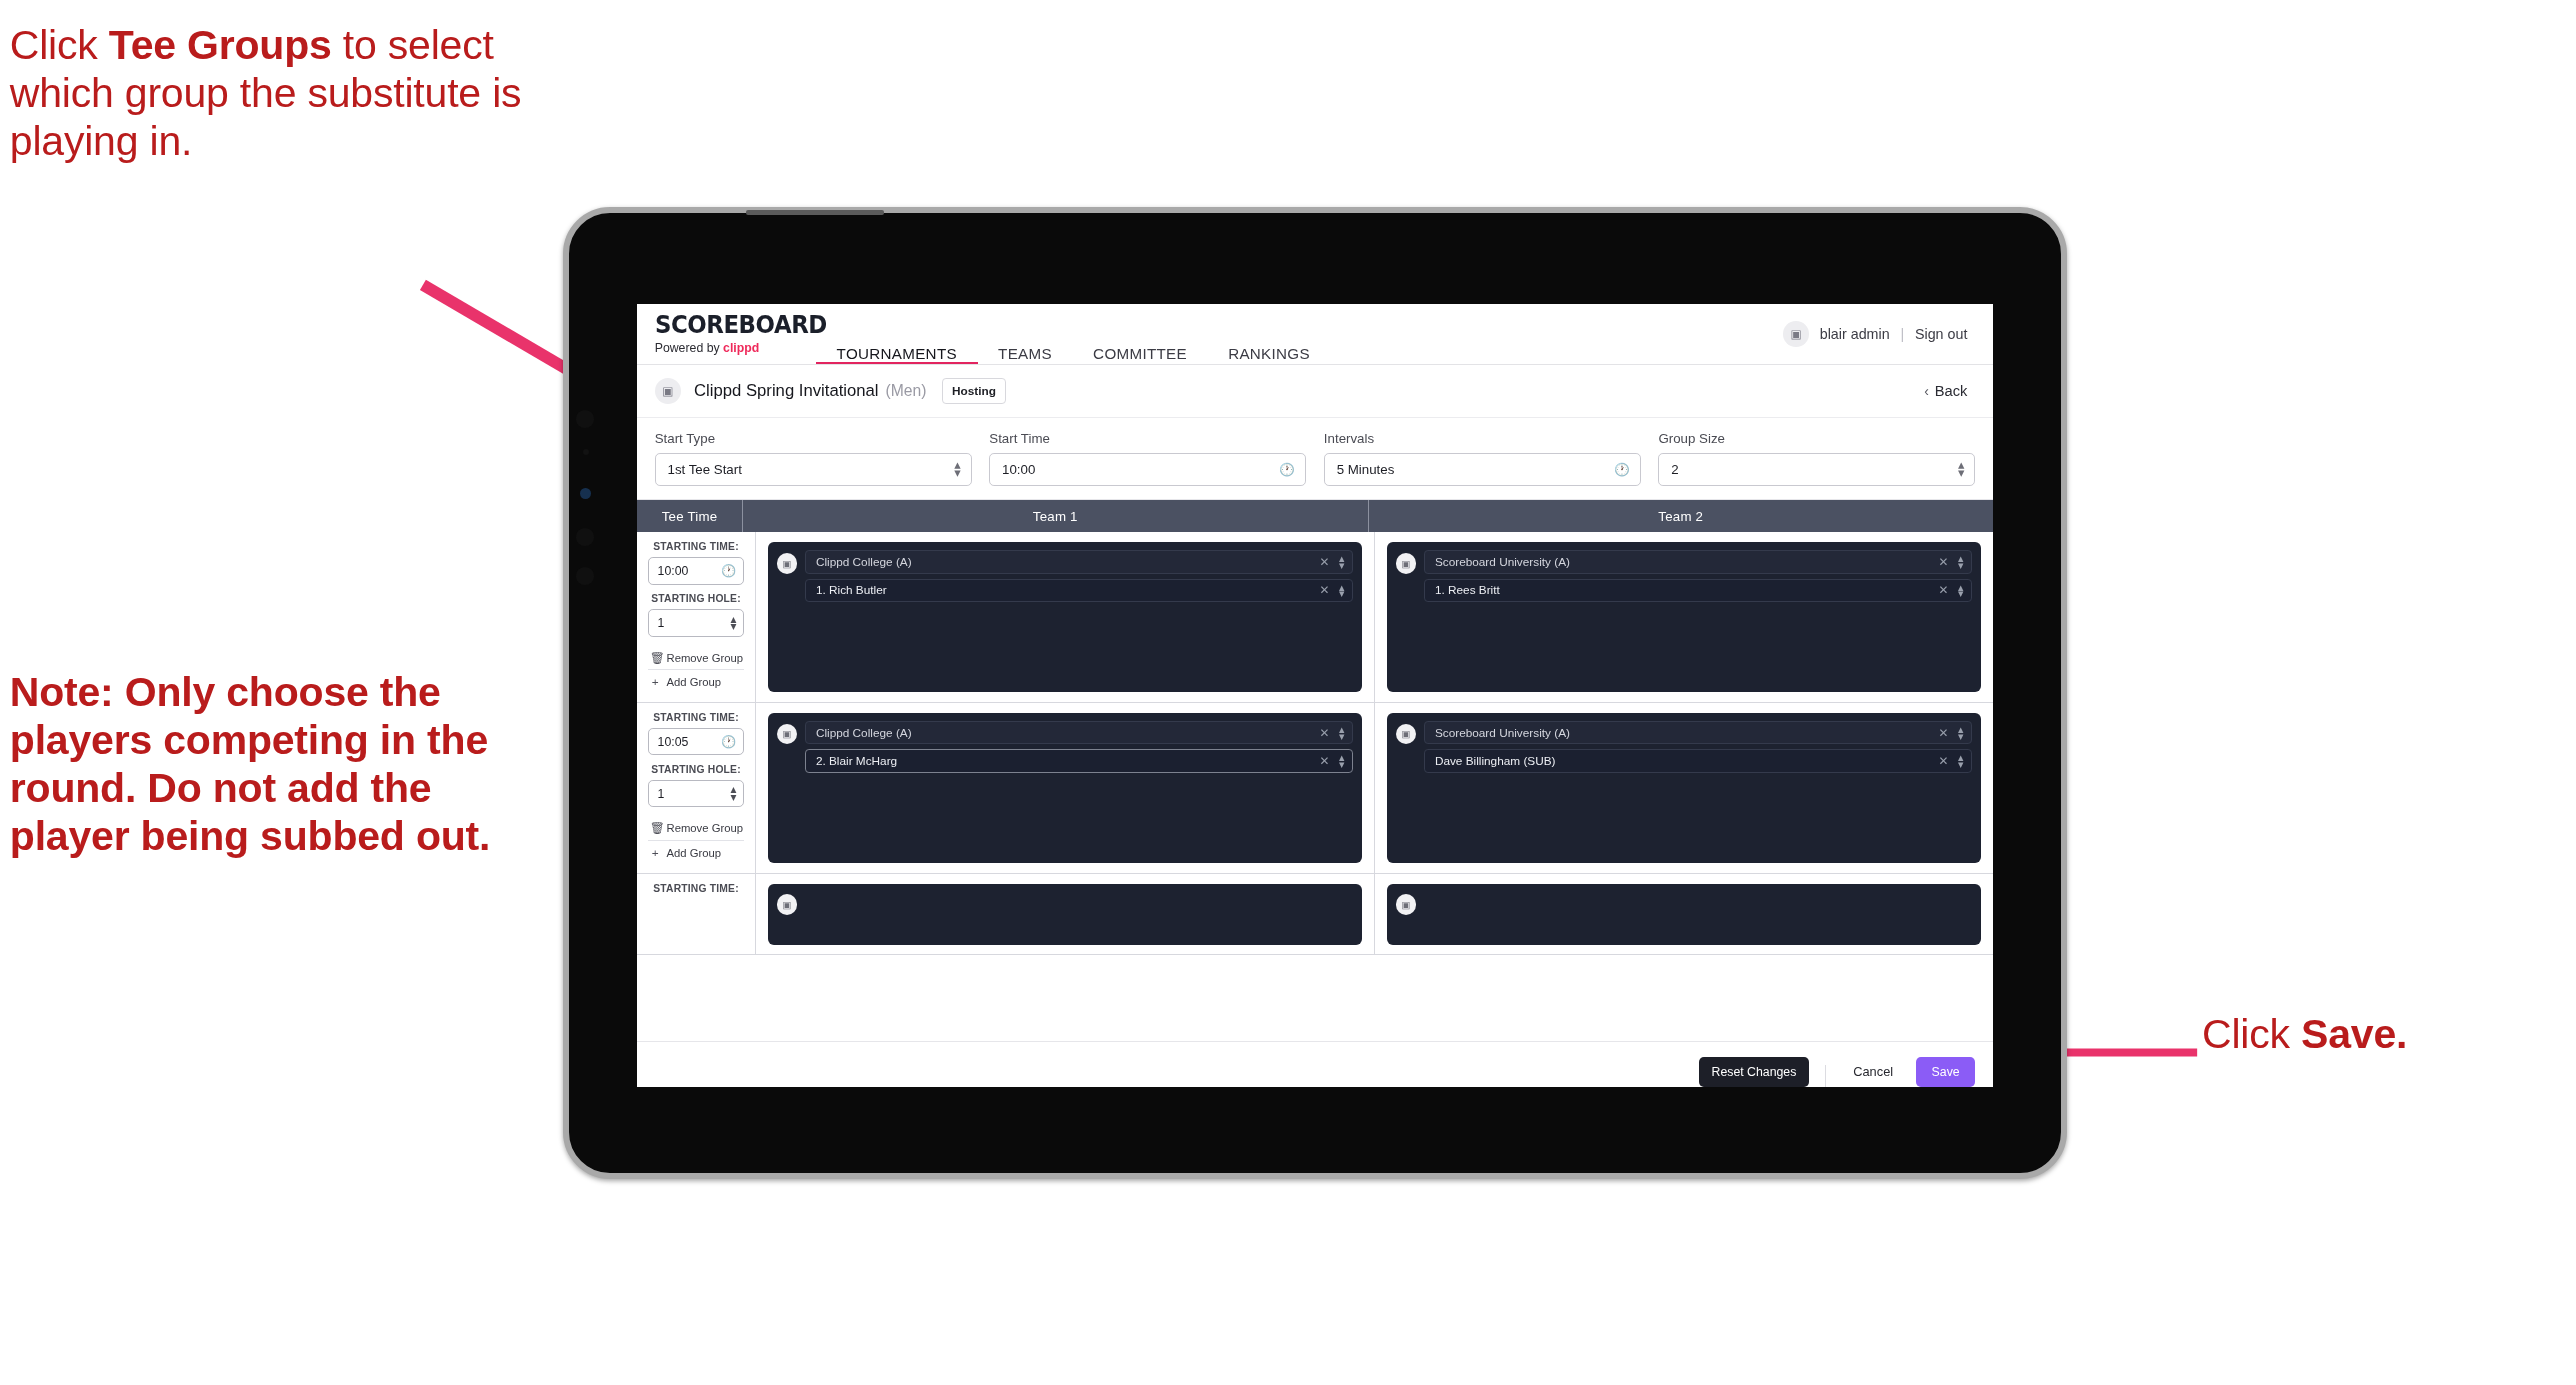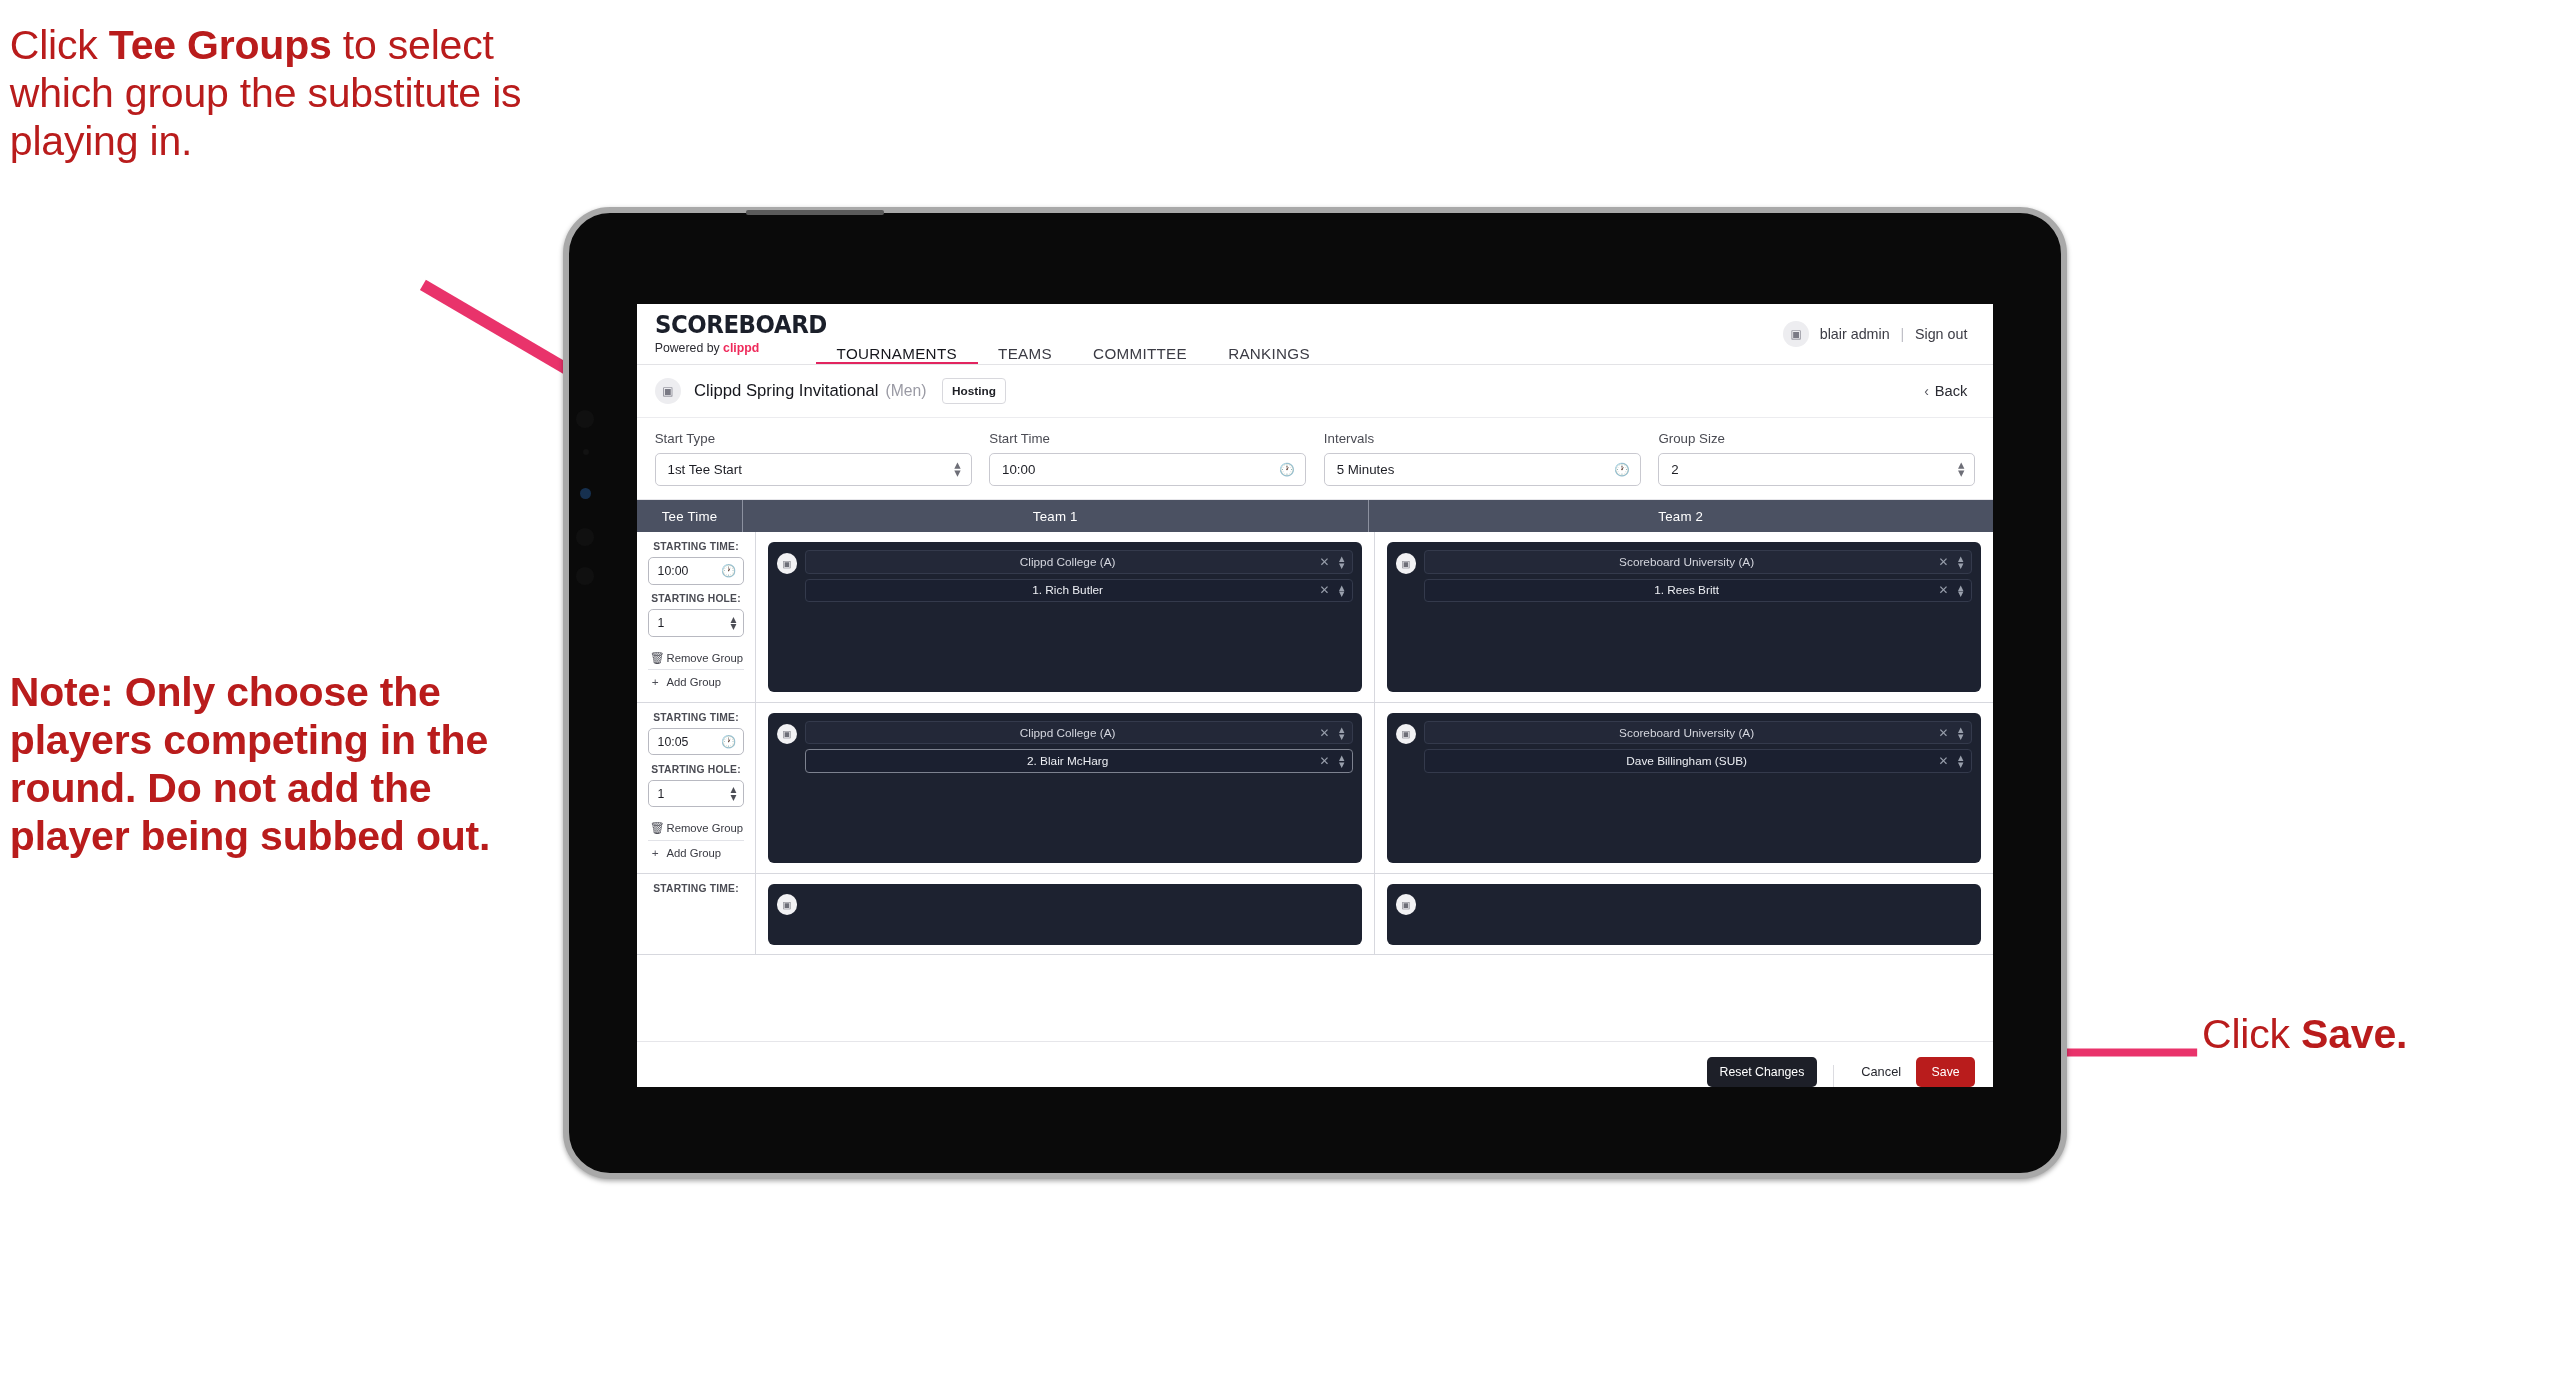--- a/index.html
+++ b/index.html
@@ -172,21 +172,21 @@
   }
   .tb-rows { flex:1 1 auto; min-width:0; display:flex; flex-direction:column; gap:4.9px;}
   .tb-row {
     height:23.6px; border:1px solid #343a4c; border-radius:3.9px;
     background:#232838;
     display:flex; align-items:center; padding:0 7.9px 0 9.8px;
     font-size:11.8px; color:#d4d6de;
   }
   .tb-row.player { background:#1b2030; color:#eceef3; }
   .tb-row.highlight { border-color:#7d828f; }
-  .tb-row .nm { flex:1 1 auto; overflow:hidden; white-space:nowrap; text-overflow:ellipsis;text-align:center;}
+  .tb-row .nm { flex:1 1 auto; overflow:hidden; white-space:nowrap; text-overflow:ellipsis;}
   .tb-row .x { color:#9aa0ad; font-size:11.8px; margin-right:9.8px; cursor:pointer;}
   .tb-row .ud { color:#9aa0ad; font-size:10.8px; line-height:.62; display:flex; flex-direction:column; cursor:pointer;}
 
   
   .bottombar {
     position:absolute; left:0; right:0; bottom:0; height:46px;
     background:#fff; border-top:1px solid #e6e6ea;
     display:flex; align-items:flex-end; justify-content:flex-end;
     gap:0px; padding-right:17.7px;
     z-index: 5;
@@ -195,22 +195,22 @@
     background:#1d1f28; color:#fff; border:none; border-radius:4.9px;
     font-size:12.3px; padding:7.9px 12.8px; cursor:pointer;
     font-family:"Liberation Sans",sans-serif;
   }
   .vdiv { width:1px; height:21.6px; background:#dcdce1; margin:0 15.7px; }
   .btn-cancel {
     background:none;border:none;color:#26272e;font-size:12.8px;cursor:pointer;
     padding:7.9px 11.8px; font-family:"Liberation Sans",sans-serif;
   }
   .btn-save {
-    background:#b91c1c; color:#fff; border:none; border-radius:4.9px;
-    font-size:12.3px; padding:7.9px 15.7px; margin-left:3px; cursor:pointer;
+    background:#8b5cf6; color:#fff; border:none; border-radius:4.9px;
+    font-size:12.3px; padding:7.9px 15.7px; margin-left:11px; cursor:pointer;
     font-family:"Liberation Sans",sans-serif;
   }
 </style>
 </head>
 <body>
 
 <div id="root">
 
   <div class="anno" id="anno-top">
     <span>Click </span><b>Tee Groups</b><span> to select which group the substitute is playing in.</span>

